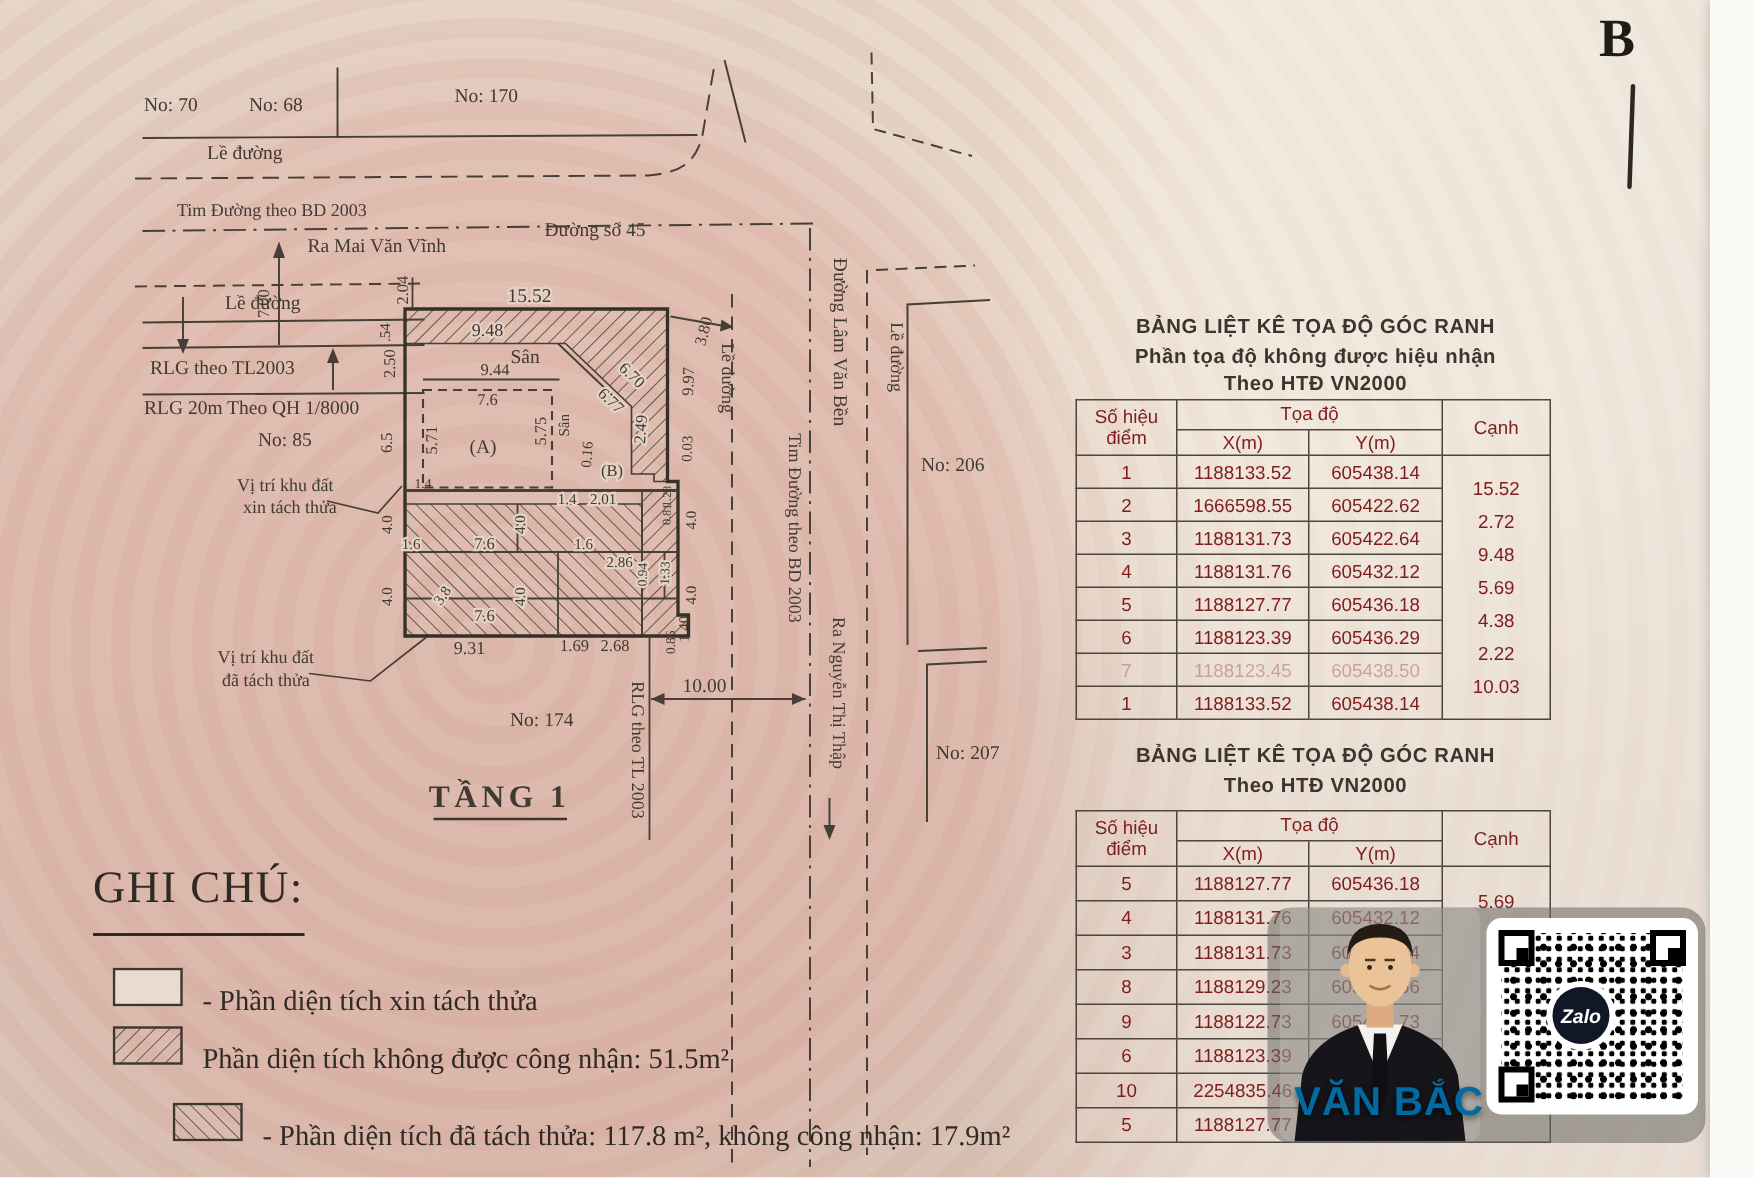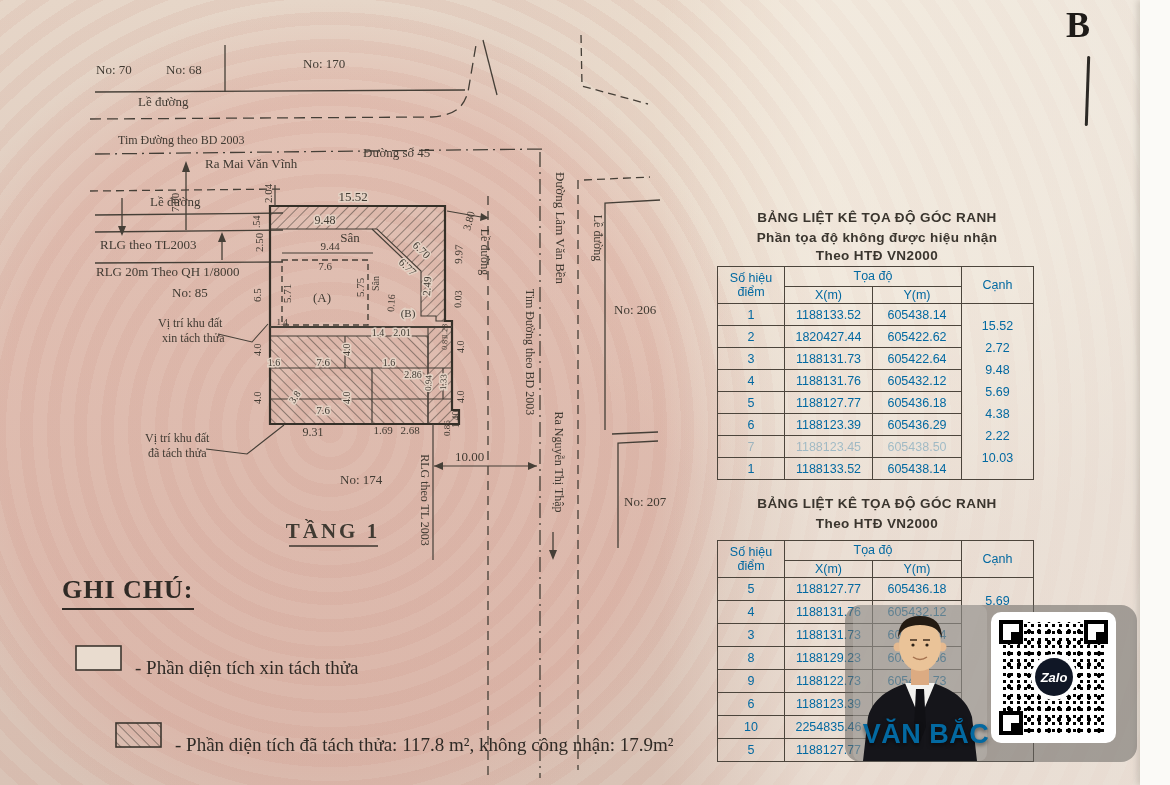--- a/index.html
+++ b/index.html
@@ -21,46 +21,46 @@
   .dim{font-size:11px;}
   .t10{font-size:10px;}
   .t9{font-size:9px;}
   .t8{font-size:8px;}
   .halo{paint-order:stroke;stroke:#e4d2c4;stroke-width:3px;}
   .mid{text-anchor:middle;}
   
   .ttl{position:absolute;width:330px;text-align:center;font-family:"Liberation Sans",sans-serif;
     font-weight:bold;font-size:13.5px;color:#3a352e;letter-spacing:.4px;}
   table.coord{position:absolute;border-collapse:collapse;table-layout:fixed;
-    font-family:"Liberation Sans",sans-serif;font-size:12.5px;color:#0369a1;}
+    font-family:"Liberation Sans",sans-serif;font-size:12.5px;color:#7f1d1d;}
   table.coord td,table.coord th{border:1.4px solid #4c453c;text-align:center;padding:0;
     font-weight:normal;overflow:hidden;}
   .canhcell{position:relative;}
   .canhval{position:absolute;left:0;width:100%;height:18px;line-height:18px;text-align:center;}
   tr.faded td{opacity:.32;filter:blur(.4px);}
   
   #legend{position:absolute;left:62px;top:575px;width:640px;color:#2f2a25;}
-  #legend .gtitle{display:inline-block;font-size:26px;font-weight:bold;letter-spacing:1px;
-    border-bottom:2.5px solid #2f2a25;padding-bottom:3px;}
+  #legend .gtitle{display:inline-block;font-size:30px;font-weight:normal;letter-spacing:1px;
+    border-bottom:2.5px solid #2f2a25;padding-bottom:13px;}
   .leg-row{position:absolute;left:13px;display:flex;align-items:center;gap:13px;}
   .leg-box{width:47px;height:26px;}
   .leg-text{font-size:19px;white-space:nowrap;margin-top:20px;}
   
   #cornerB{position:absolute;left:1066px;top:4px;font-family:"Liberation Serif",serif;
     font-size:36px;font-weight:bold;color:#1e1b18;}
   #cornerBline{position:absolute;left:1086px;top:56px;width:3px;height:70px;background:#2c2925;
     transform:rotate(2deg);border-radius:2px;}
   
   #card{position:absolute;left:845px;top:605px;width:292px;height:157px;border-radius:16px;
     background:rgba(104,102,99,.55);z-index:5;}
   #portrait{position:absolute;left:8px;top:0px;width:134px;height:156px;}
   #vanbac{position:absolute;left:0px;top:114px;width:162px;text-align:center;
     font-family:"Liberation Sans",sans-serif;font-weight:bold;font-size:27px;color:#0369a1;
     text-shadow:0 2px 4px rgba(0,0,0,.55);letter-spacing:.5px;}
-  #qr{position:absolute;left:146px;top:7px;width:125px;height:131px;background:#ffffff;
+  #qr{position:absolute;left:146px;top:7px;width:141px;height:131px;background:#ffffff;
     border-radius:10px;}
   #qrpat{position:absolute;left:10px;top:10px;right:10px;bottom:10px;
     background-image:
       radial-gradient(#000 36%, rgba(0,0,0,0) 40%),
       radial-gradient(#000 30%, rgba(0,0,0,0) 34%);
     background-size:7px 7px, 10px 11px;background-position:0 0, 3px 4px;}
   .finder{position:absolute;width:24px;height:24px;background:#000;}
   .finder .fin-w{position:absolute;left:4px;top:4px;width:16px;height:16px;background:#fff;}
   .finder .fin-b{position:absolute;left:8px;top:8px;width:8px;height:8px;background:#000;}
   #zalo{position:absolute;left:44px;top:46px;width:38px;height:38px;border-radius:50%;
@@ -252,21 +252,21 @@
         <div class="canhval" style="top:35px;">2.72</div>
         <div class="canhval" style="top:57px;">9.48</div>
         <div class="canhval" style="top:79px;">5.69</div>
         <div class="canhval" style="top:101px;">4.38</div>
         <div class="canhval" style="top:123px;">2.22</div>
         <div class="canhval" style="top:145px;">10.03</div>
       </td>
     </tr>
     <tr style="height:22px;">
           <td>2</td>
-          <td>1820427.44</td>
+          <td>1666598.55</td>
           <td>605422.62</td>
         </tr>
     <tr style="height:22px;">
           <td>3</td>
           <td>1188131.73</td>
           <td>605422.64</td>
         </tr>
     <tr style="height:22px;">
           <td>4</td>
           <td>1188131.76</td>
@@ -365,21 +365,27 @@
     </table>
 
   <div id="legend">
     <span class="gtitle">GHI CHÚ:</span>
     <div class="leg-row" style="top:62px;">
       <svg class="leg-box" width="47" height="26">
         <rect x="1" y="1" width="45" height="24" fill="#e9dccf" stroke="#3c362f" stroke-width="1.6"></rect>
       </svg>
       <span class="leg-text">- Phần diện tích xin tách thửa</span>
     </div>
-    <div class="leg-row" style="top:139px;padding-left:40px;">
+    <div class="leg-row" style="top:101px;">
+      <svg class="leg-box" width="47" height="26">
+        <rect x="1" y="1" width="45" height="24" fill="url(#h1)" stroke="#3c362f" stroke-width="1.6"></rect>
+      </svg>
+      <span class="leg-text">Phần diện tích không được công nhận: 51.5m²</span>
+    </div>
+    <div class="leg-row" style="top:152px;padding-left:40px;">
       <svg class="leg-box" width="47" height="26">
         <rect x="1" y="1" width="45" height="24" fill="url(#h2)" stroke="#3c362f" stroke-width="1.6"></rect>
       </svg>
       <span class="leg-text">- Phần diện tích đã tách thửa: 117.8 m², không công nhận: 17.9m²</span>
     </div>
   </div>
 
   <div id="whitestrip"></div>
   <div id="cornerB">B</div>
   <div id="cornerBline"></div>

